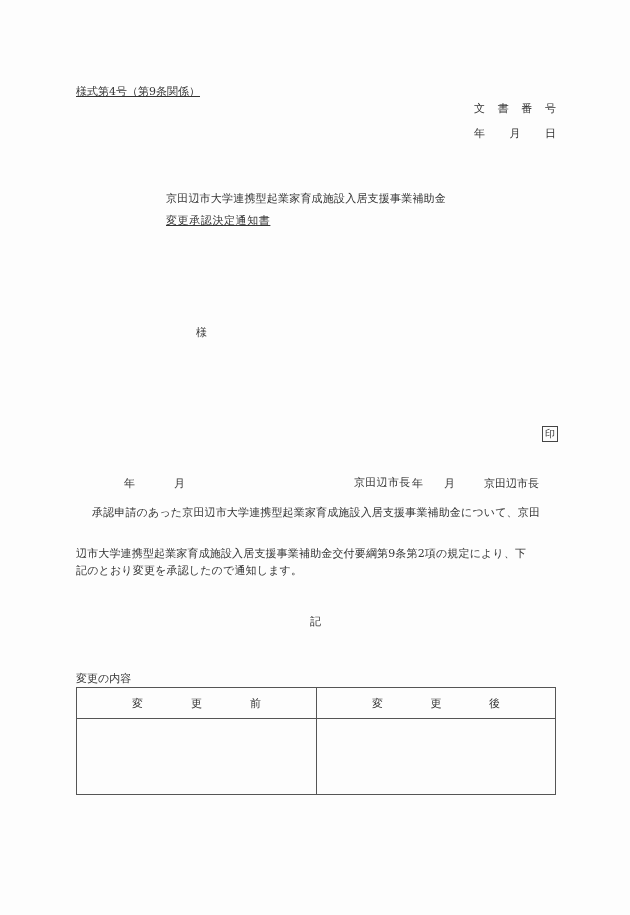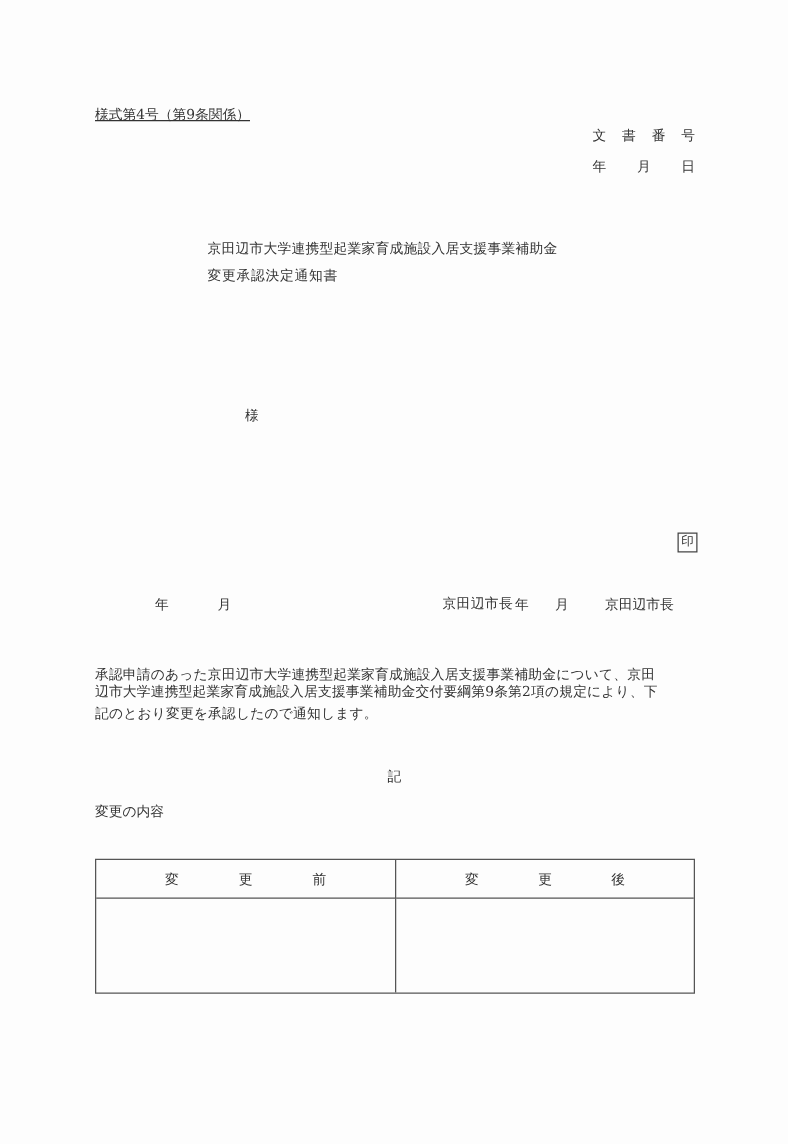--- a/index.html
+++ b/index.html
@@ -14,39 +14,39 @@
       font-family: "DejaVu Serif", "Liberation Serif", serif;
       color: #333333;
       font-size: 11px;
       overflow: hidden;
     }
     .abs { position: absolute; white-space: nowrap; }
     .form-number { left: 76px; top: 84px; text-decoration: underline; }
     .docnum { left: 474px; top: 101px; width: 82px; display: flex; justify-content: space-between; }
     .date-line { left: 474px; top: 126px; width: 82px; display: flex; justify-content: space-between; }
     .title1 { left: 166px; top: 191px; letter-spacing: 0.2px; }
-    .title2 { left: 166px; top: 213px; letter-spacing: 0.6px; }
+    .title2 { left: 166px; top: 213px; letter-spacing: 0.6px; text-decoration: underline; }
     .addressee { left: 196px; top: 325px; }
     .mayor { left: 354px; top: 427px; letter-spacing: 0.3px; margin-top: 48px; }
     .seal {
       left: 542px; top: 426px;
       width: 14px; height: 14px;
       border: 1px solid #444;
       font-size: 10px;
       line-height: 14px;
       text-align: center;
     }
     .body-line1 { left: 76px; top: 476px; width: 482px; height: 16px; }
     .body-line1 span { position: absolute; top: 0; }
     .body-line { left: 76px; width: 482px; letter-spacing: 0.15px; }
-    .bl2 { top: 532px; }
+    .bl2 { top: 505px; margin-left: 16px; }
     .bl3 { top: 546px; }
     .bl4 { top: 563px; }
     .ki { left: 310px; top: 614px; }
-    .table-label { left: 76px; top: 642px; }
+    .table-label { left: 76px; top: 671px; }
     .change-table {
       position: absolute;
       left: 76px; top: 687px;
       width: 480px; height: 108px;
       border: 1px solid #555;
       box-sizing: border-box;
       display: grid;
       grid-template-columns: 240px 1fr;
       grid-template-rows: 31px 1fr;
     }

